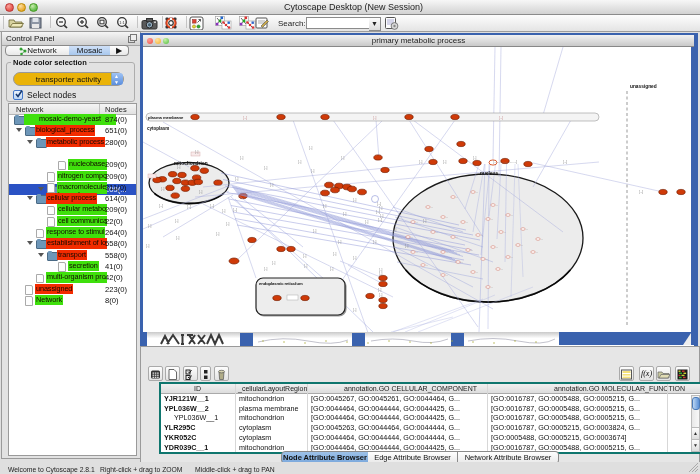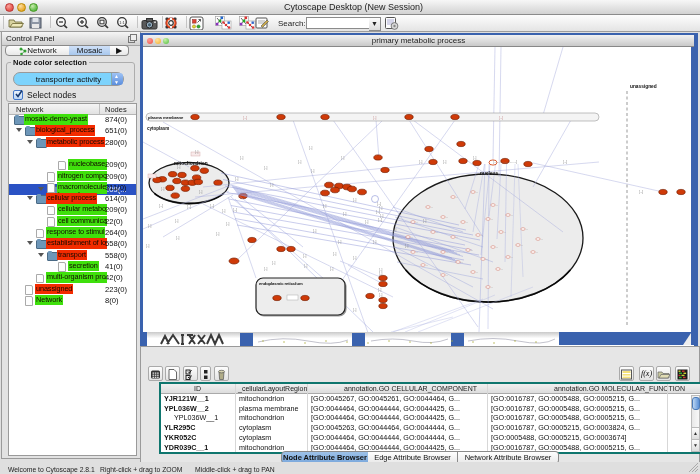--- a/index.html
+++ b/index.html
@@ -17,21 +17,21 @@
 #searchlbl{font-size:8px;color:#222;top:4px;}
 #searchbox{top:2px;width:62px;height:10px;background:#fff;border:1px solid #8b8b8b;}
 #searcharrow{top:2px;width:11px;height:12px;background:linear-gradient(#fcfcfc,#dcdcdc);border:1px solid #8b8b8b;border-left:none;font-size:7px;text-align:center;line-height:12px;color:#222;}
 
 #cpanel{left:1px;top:32px;width:138px;height:426px;background:#e2e2e2;border:1px solid #9a9a9a;border-top:none;}
 #cphead{left:0;top:0;width:138px;height:13px;background:linear-gradient(#f5f5f5,#d0d0d0);border-bottom:1px solid #a5a5a5;}
 #cphead span{font-size:8px;color:#111;left:4px;top:2px;position:absolute;}
 .tab{height:9px;border:1px solid #8a8a8a;font-size:8px;color:#111;text-align:center;line-height:9px;background:linear-gradient(#fefefe,#e8e8e8);}
 fieldset#ncs{position:absolute;left:4px;top:26px;width:127px;height:42px;border:1px solid #adadad;border-radius:3px;margin:0;padding:0;}
 fieldset#ncs legend{font-size:7.5px;font-weight:bold;color:#111;margin-left:4px;padding:0 2px;}
-#combo{left:11px;top:40px;width:109px;height:12px;background:#7dd3fc;border:1px solid #999;border-radius:7px;}
+#combo{left:11px;top:40px;width:109px;height:12px;background:#eab308;border:1px solid #999;border-radius:7px;}
 #combo .ct{position:absolute;left:0;top:2px;width:100%;text-align:center;font-size:8px;color:#111;}
 #combo .cap{position:absolute;right:0px;top:0px;width:11px;height:12px;border-radius:0 3px 3px 0;background:linear-gradient(#9fc3f5,#5b8edd);border-left:1px solid #8aa;}
 #combo .cap:before{content:"▲";position:absolute;top:0px;left:2px;font-size:5px;color:#fff;}
 #combo .cap:after{content:"▼";position:absolute;top:6px;left:2px;font-size:5px;color:#fff;}
 #cbx{left:11px;top:58px;width:8px;height:8px;border:1px solid #4377c9;border-radius:2px;background:linear-gradient(#eaf2fc,#bcd6f5);overflow:visible;}
 #cbxlbl{left:25px;top:58px;font-size:8.5px;color:#111;}
 #treebox{left:6px;top:71px;width:127px;height:351px;background:#fff;border:1px solid #9a9a9a;}
 #treehead{left:0;top:0;width:127px;height:10px;background:linear-gradient(#f4f4f4,#e2e2e2);border-bottom:1px solid #b5b5b5;}
 #treehead .c1{position:absolute;left:7px;top:1px;font-size:7.5px;color:#222;}
 #treehead .c2{position:absolute;left:96px;top:1px;font-size:7.5px;color:#222;}
@@ -231,21 +231,21 @@
  <div class="abs" id="cbxlbl">Select nodes</div>
  <div class="abs" id="treebox">
    <div class="abs" id="treehead">
         <div class="c1">Network</div>
         <div class="c2">Nodes</div>
         <div style="position:absolute;left:90px;top:0;width:1px;height:10px;background:#c0c0c0"></div>
       </div>
    <div id="treerows">
         <div class="abs trow" style="top:10px;">
           <div class="fold" style="left:5px"></div>
-          <div class="lbl grn" style="left:15px;max-width:81px;padding:0 1px;">mosaic-demo-yeast</div>
+          <div class="lbl grn" style="left:15px;max-width:81px;padding:0 15px;">mosaic-demo-yeast</div>
           <div class="num" style="">874(0)</div>
         </div>
         <div class="abs trow" style="top:21.3px;">
           <div class="arrow" style="left:7px"></div>
           <div class="fold" style="left:16px"></div>
           <div class="lbl red" style="left:26px;max-width:70px;padding:0 1px;">biological_process</div>
           <div class="num" style="">651(0)</div>
         </div>
         <div class="abs trow" style="top:32.6px;">
           <div class="arrow" style="left:18px"></div>

